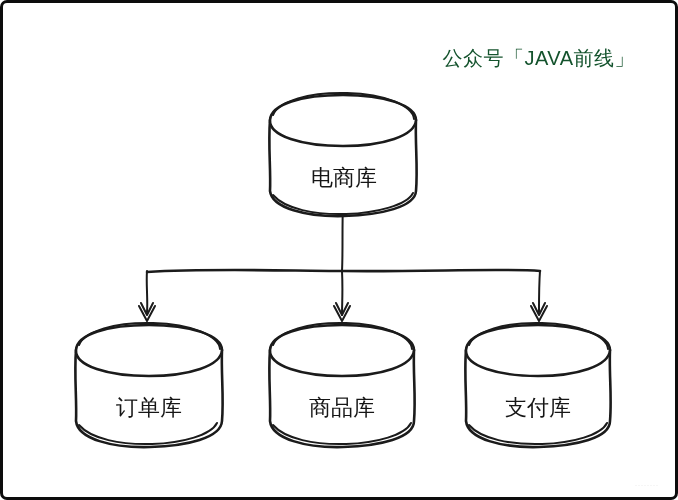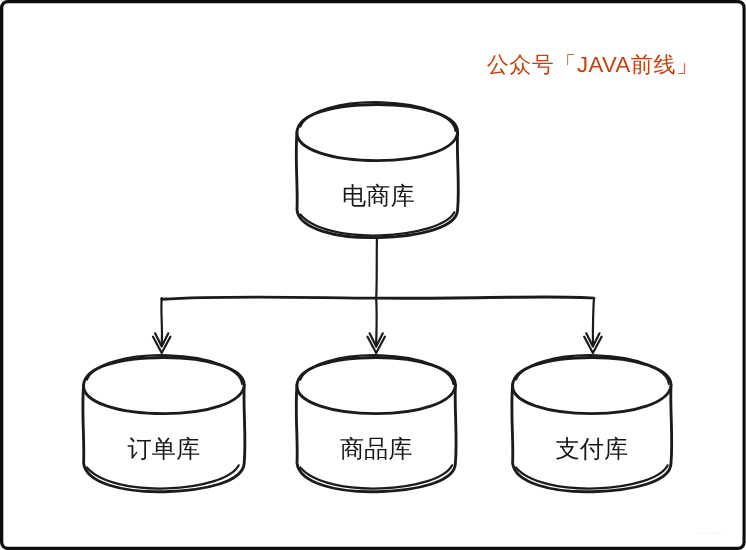--- a/index.html
+++ b/index.html
@@ -11,21 +11,21 @@
     border-radius: 7px;
     background: #ffffff;
     overflow: hidden;
     font-family: "Liberation Sans", "DejaVu Sans", sans-serif;
   }
   .brand {
     position: absolute;
     top: 42px; right: 40px;
     font-size: 20px;
     font-weight: 500;
-    color: #c2410c;
+    color: #14532d;
     letter-spacing: 0.5px;
     white-space: nowrap;
     margin-left: 21px;
   }
   .watermark {
     position: absolute;
     right: 16px; bottom: 9px;
     font-size: 6px;
     color: #c9c9c9;
     letter-spacing: 1px;

